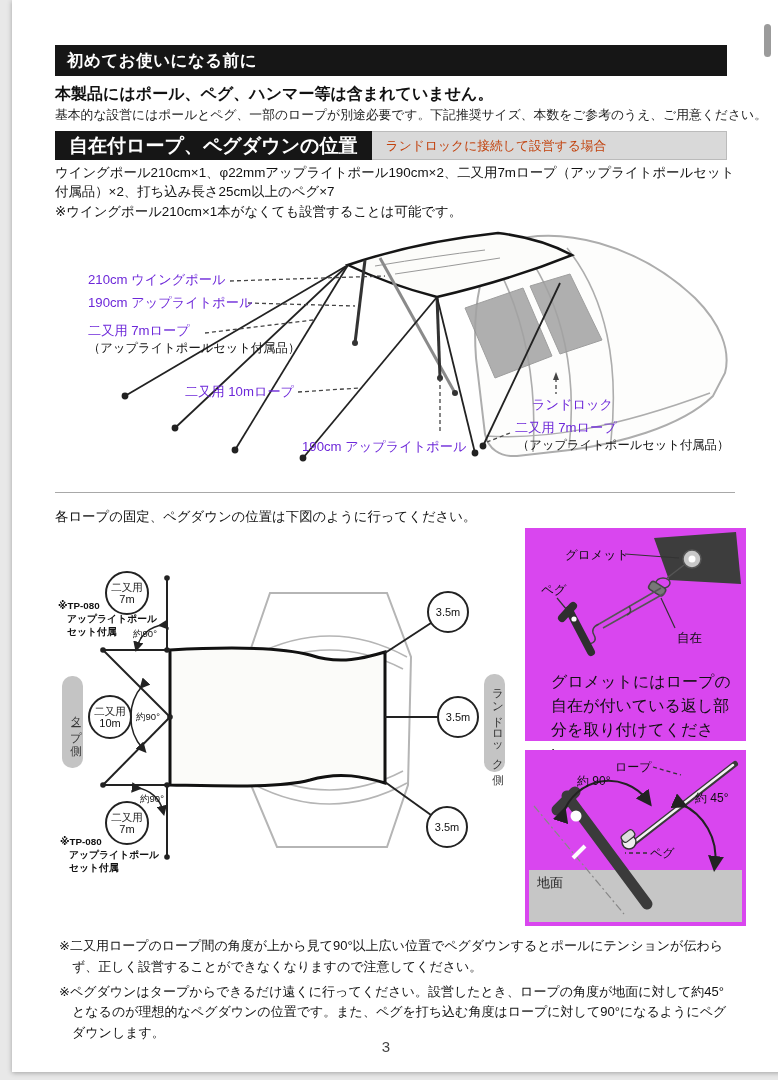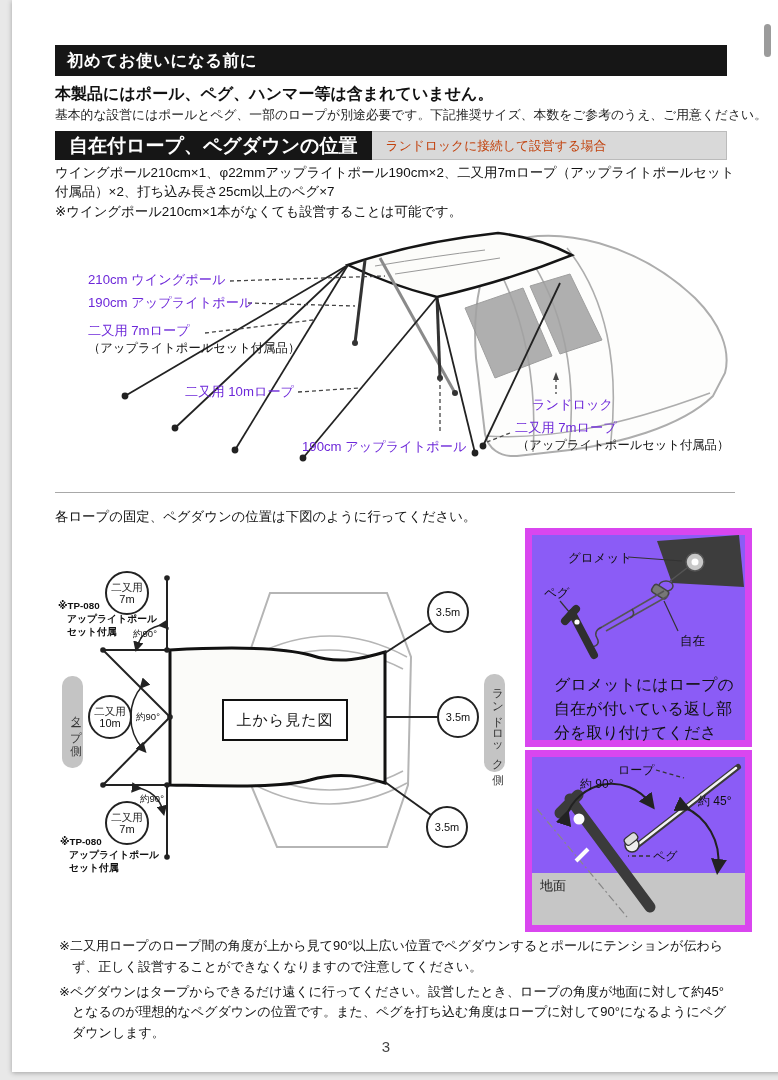--- a/index.html
+++ b/index.html
@@ -27,21 +27,21 @@
   .caption{left:43px;top:508px;font-size:13.4px;color:#111;}
   
   .pill{background:#c4c4c4;border-radius:10px;color:#333;writing-mode:vertical-rl;
         text-orientation:upright;font-size:11.5px;letter-spacing:1px;text-align:center;}
   .tp080{font-size:9.8px;line-height:1.32;color:#111;}
   .tp080 span{display:block;font-weight:bold;}
   .tp080 span+span{padding-left:9px;}
   .centerbox{left:210px;top:699px;width:122px;height:38px;border:2px solid #111;background:#fff;
         font-size:15px;color:#111;display:flex;align-items:center;justify-content:center;letter-spacing:1px;}
   
-  .sidebox{border:7px solid #d946ef;background:#8b5cf6;}
+  .sidebox{border:4px solid #d946ef;background:#d946ef;}
   .sidebox .cap{font-size:16px;line-height:1.5;color:#111;padding:0 8px;margin:2px 0 0 14px;}
   
   .notes{left:43px;top:932px;width:682px;font-size:13px;line-height:1.6;color:#111;}
   .notes p{margin:4px;padding-left:13px;text-indent:-13px;}
   .pagenum{left:0;top:1038px;width:748px;text-align:center;font-size:15px;color:#444;}
   .scroll-thumb{position:absolute;left:764px;top:24px;width:7px;height:33px;background:#9b9b9b;
         border-radius:4px;}
   svg text{font-family:"Liberation Sans","DejaVu Sans",sans-serif;}
 </style>
 </head>
@@ -209,21 +209,20 @@
       <span>アップライトポール</span>
       <span>セット付属</span>
     </div>
     <div class="abs tp080" style="left:48px;top:836px;">
       <span>※TP-080</span>
       <span>アップライトポール</span>
       <span>セット付属</span>
     </div>
     <div class="abs pill" style="left:50px;top:676px;width:21px;height:92px;">タープ側</div>
     <div class="abs pill" style="left:472px;top:674px;width:21px;height:98px;">ランドロック側</div>
-    <div class="abs centerbox">上から見た図</div>
 
     <div class="abs sidebox" style="left:513px;top:528px;width:213px;height:205px;">
       <svg width="213" height="132" viewBox="0 0 213 132">
         <g>
           <polygon points="125,6 207,0 212,52 140,48" fill="#3d3d3d"></polygon>
           <circle cx="163" cy="27" r="9" fill="#c8c8c8" stroke="#555" stroke-width="1.5"></circle>
           <circle cx="163" cy="27" r="3.5" fill="#fff"></circle>
         </g>
         <g stroke="#555" stroke-width="1.5" fill="none">
           <line x1="155" y1="33" x2="138" y2="46"></line>

